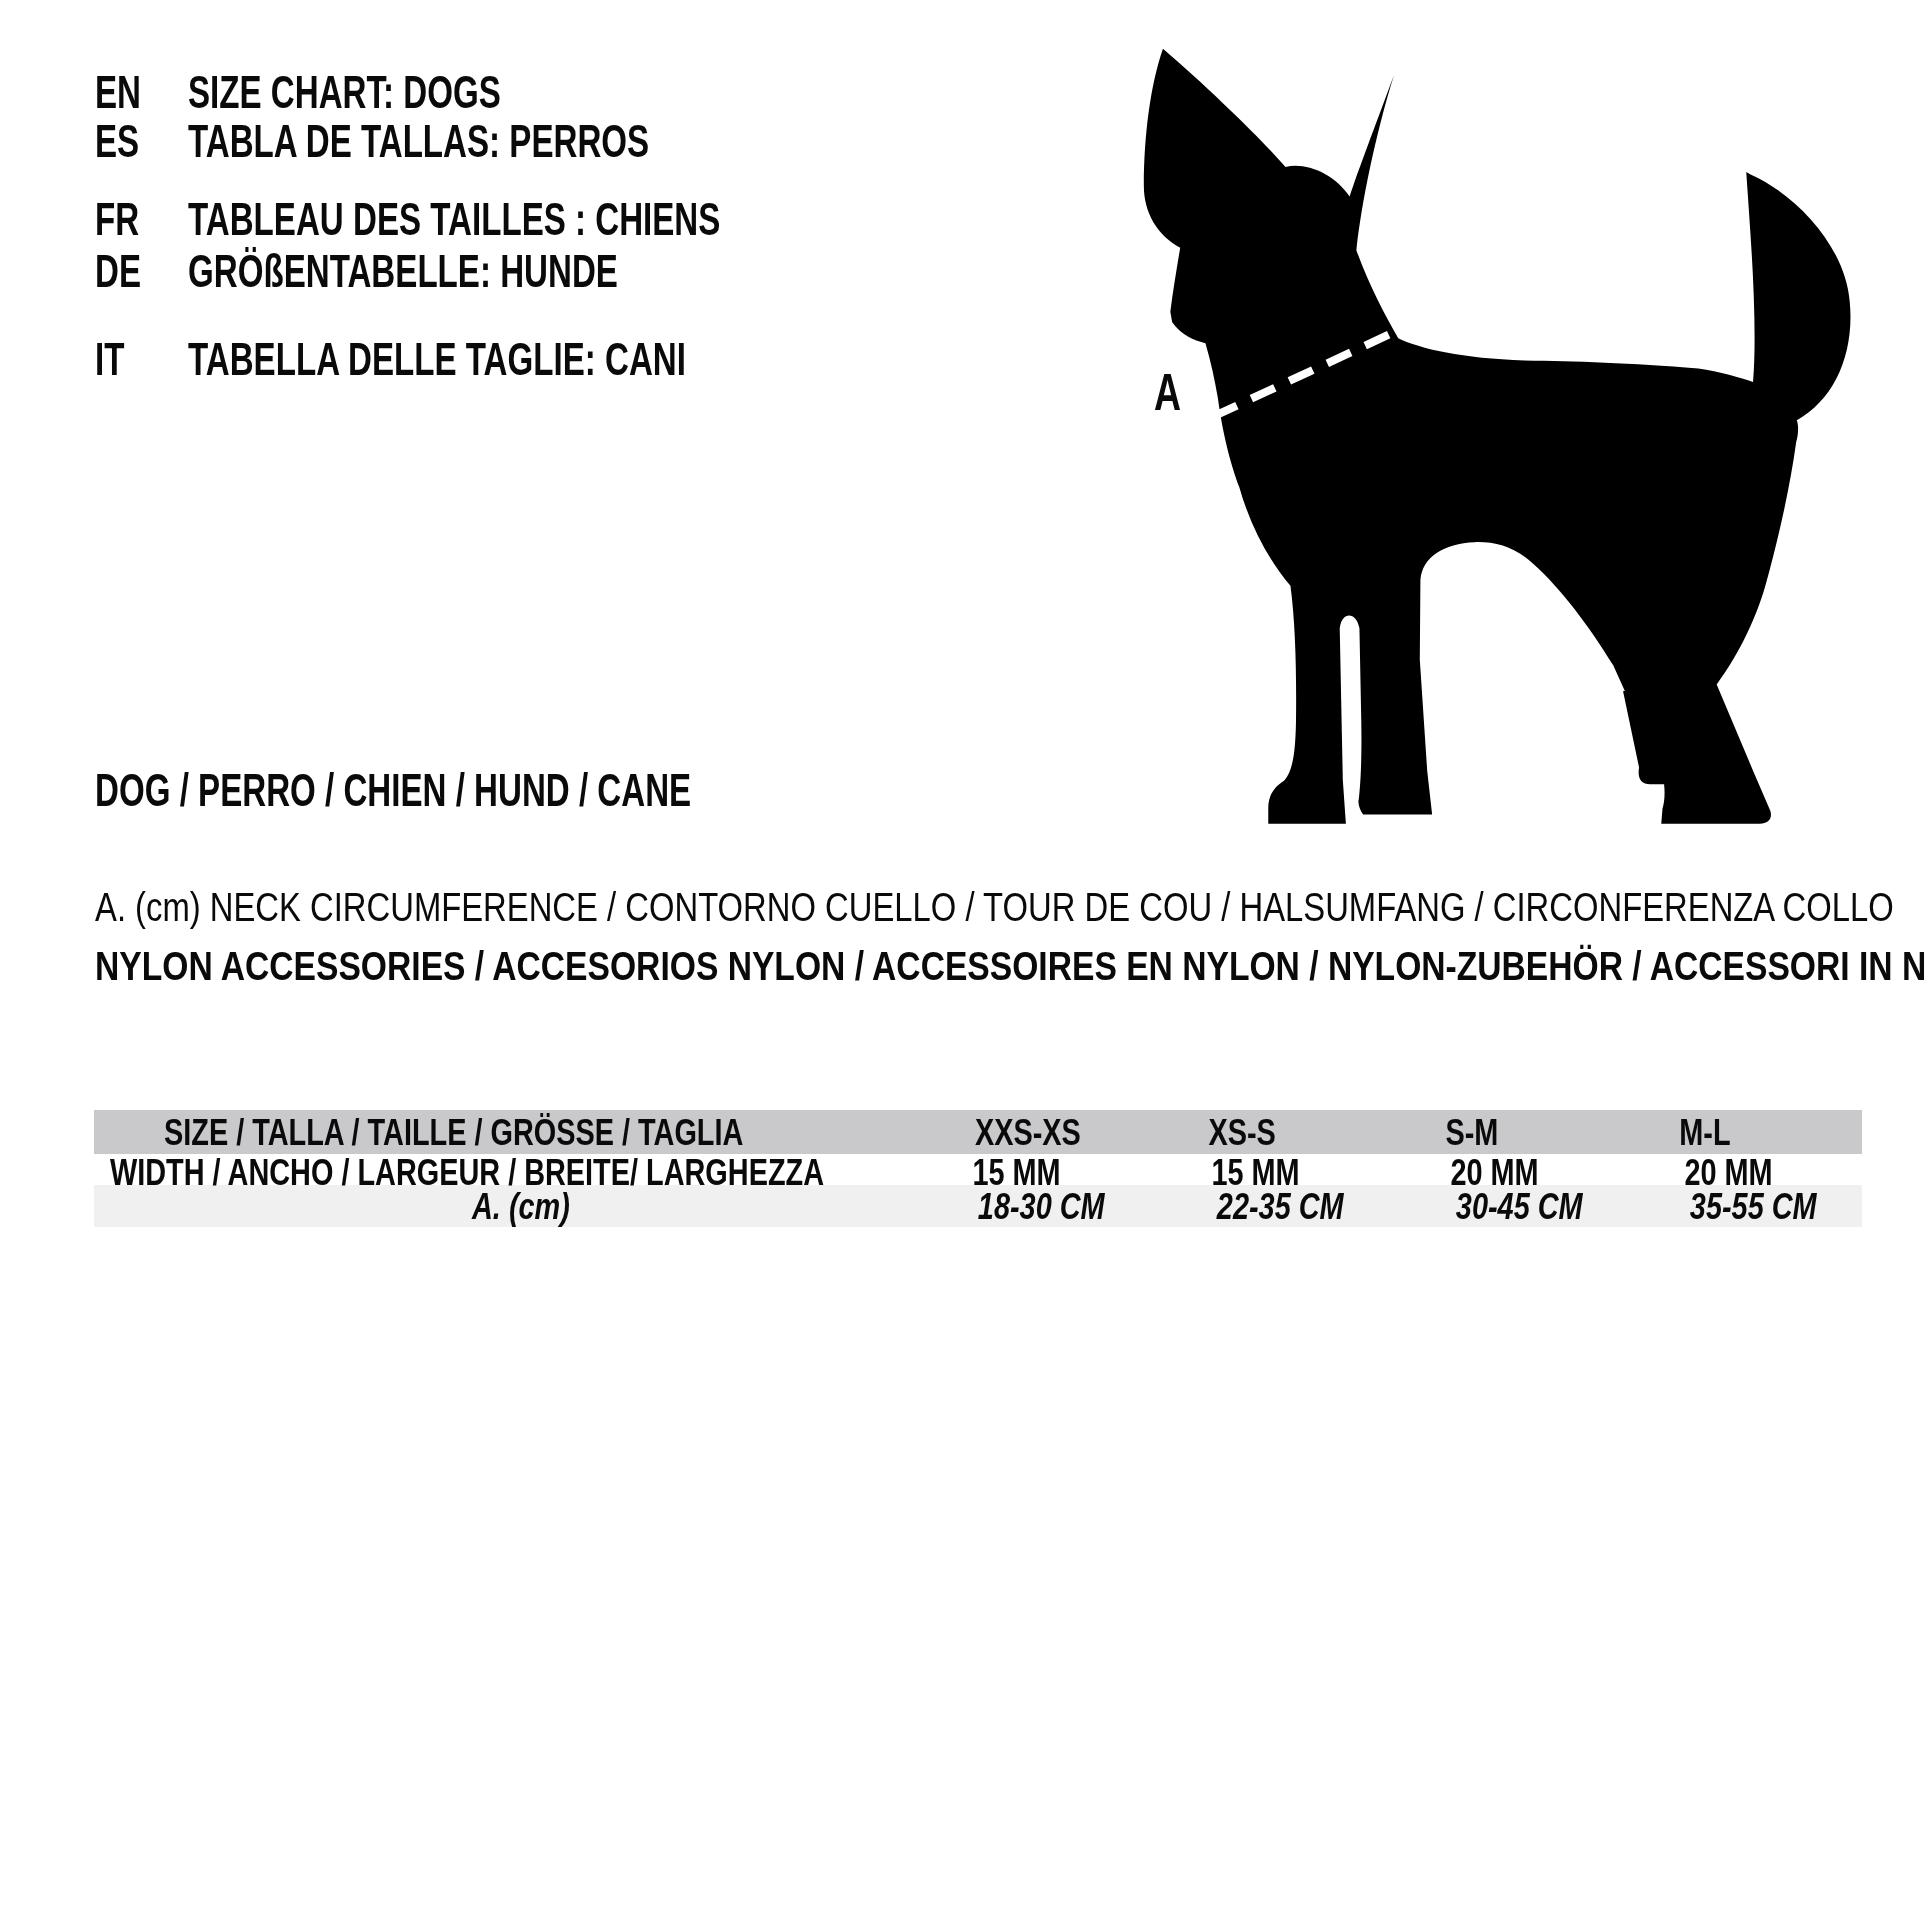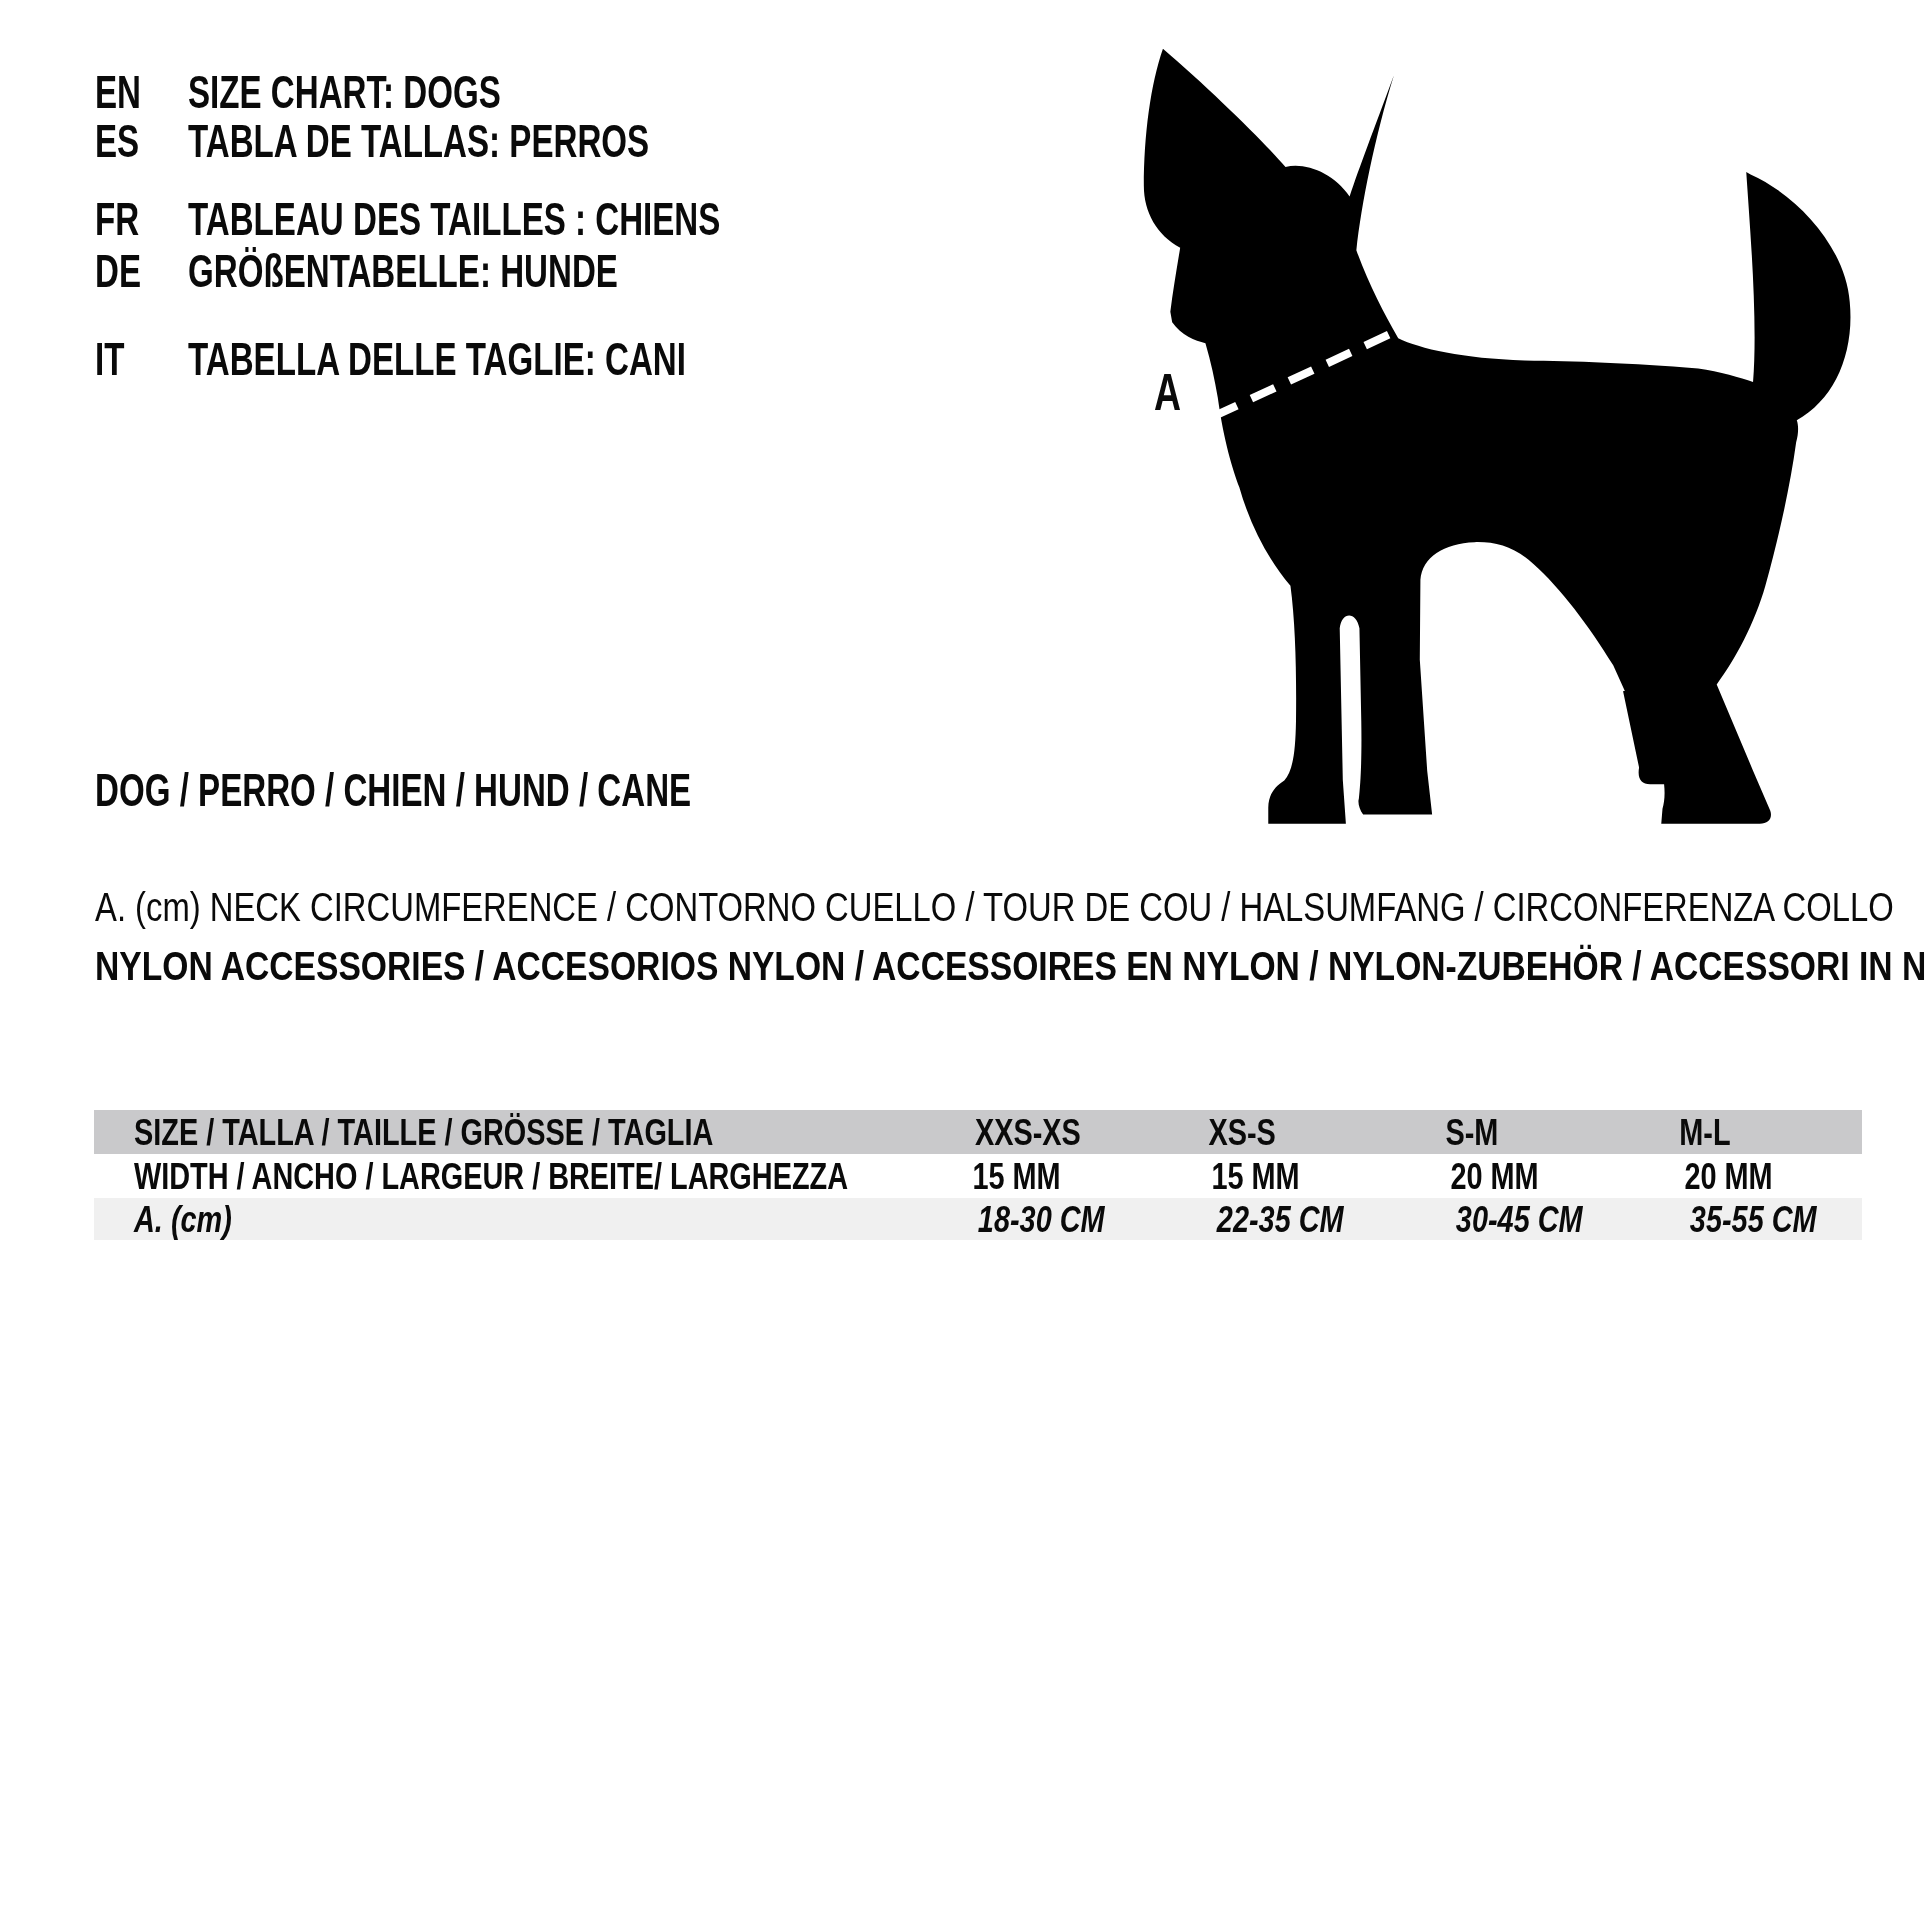--- a/index.html
+++ b/index.html
@@ -23,23 +23,23 @@
   #fig-caption{left:77px;top:767px;font-size:46px;}
   
   #note-measure{left:77px;top:887px;font-size:41px;font-weight:400;--sx:.80;}
   #note-material{left:77px;top:946px;font-size:41px;--sx:.82;}
   
   #size-table{position:absolute;left:76px;top:1110px;width:1768px;}
   .t-header{height:46px;display:flex;align-items:center;justify-content:center;}
   .t-header .cond{font-size:37px;}
   .t-row{display:grid;grid-template-columns:49% 13.5% 13.5% 13.25% 10.75%;align-items:center;}
   .t-row.r0{height:44px;}
-  .t-row.r1{height:44px;}
+  .t-row.r1{height:31px;}
   .t-row.r2{height:42px;font-style:italic;}
-  .t-label{padding-left:40px;}
+  .t-label{padding-left:16px;text-align:center;}
   .t-label .cond{font-size:37px;--sx:.78;}
   .t-val{text-align:left;}
   .t-val .cond{font-size:37px;--sx:.78;}
 </style>
 </head>
 <body>
 
 <div id="canvas">
 
   <div>

